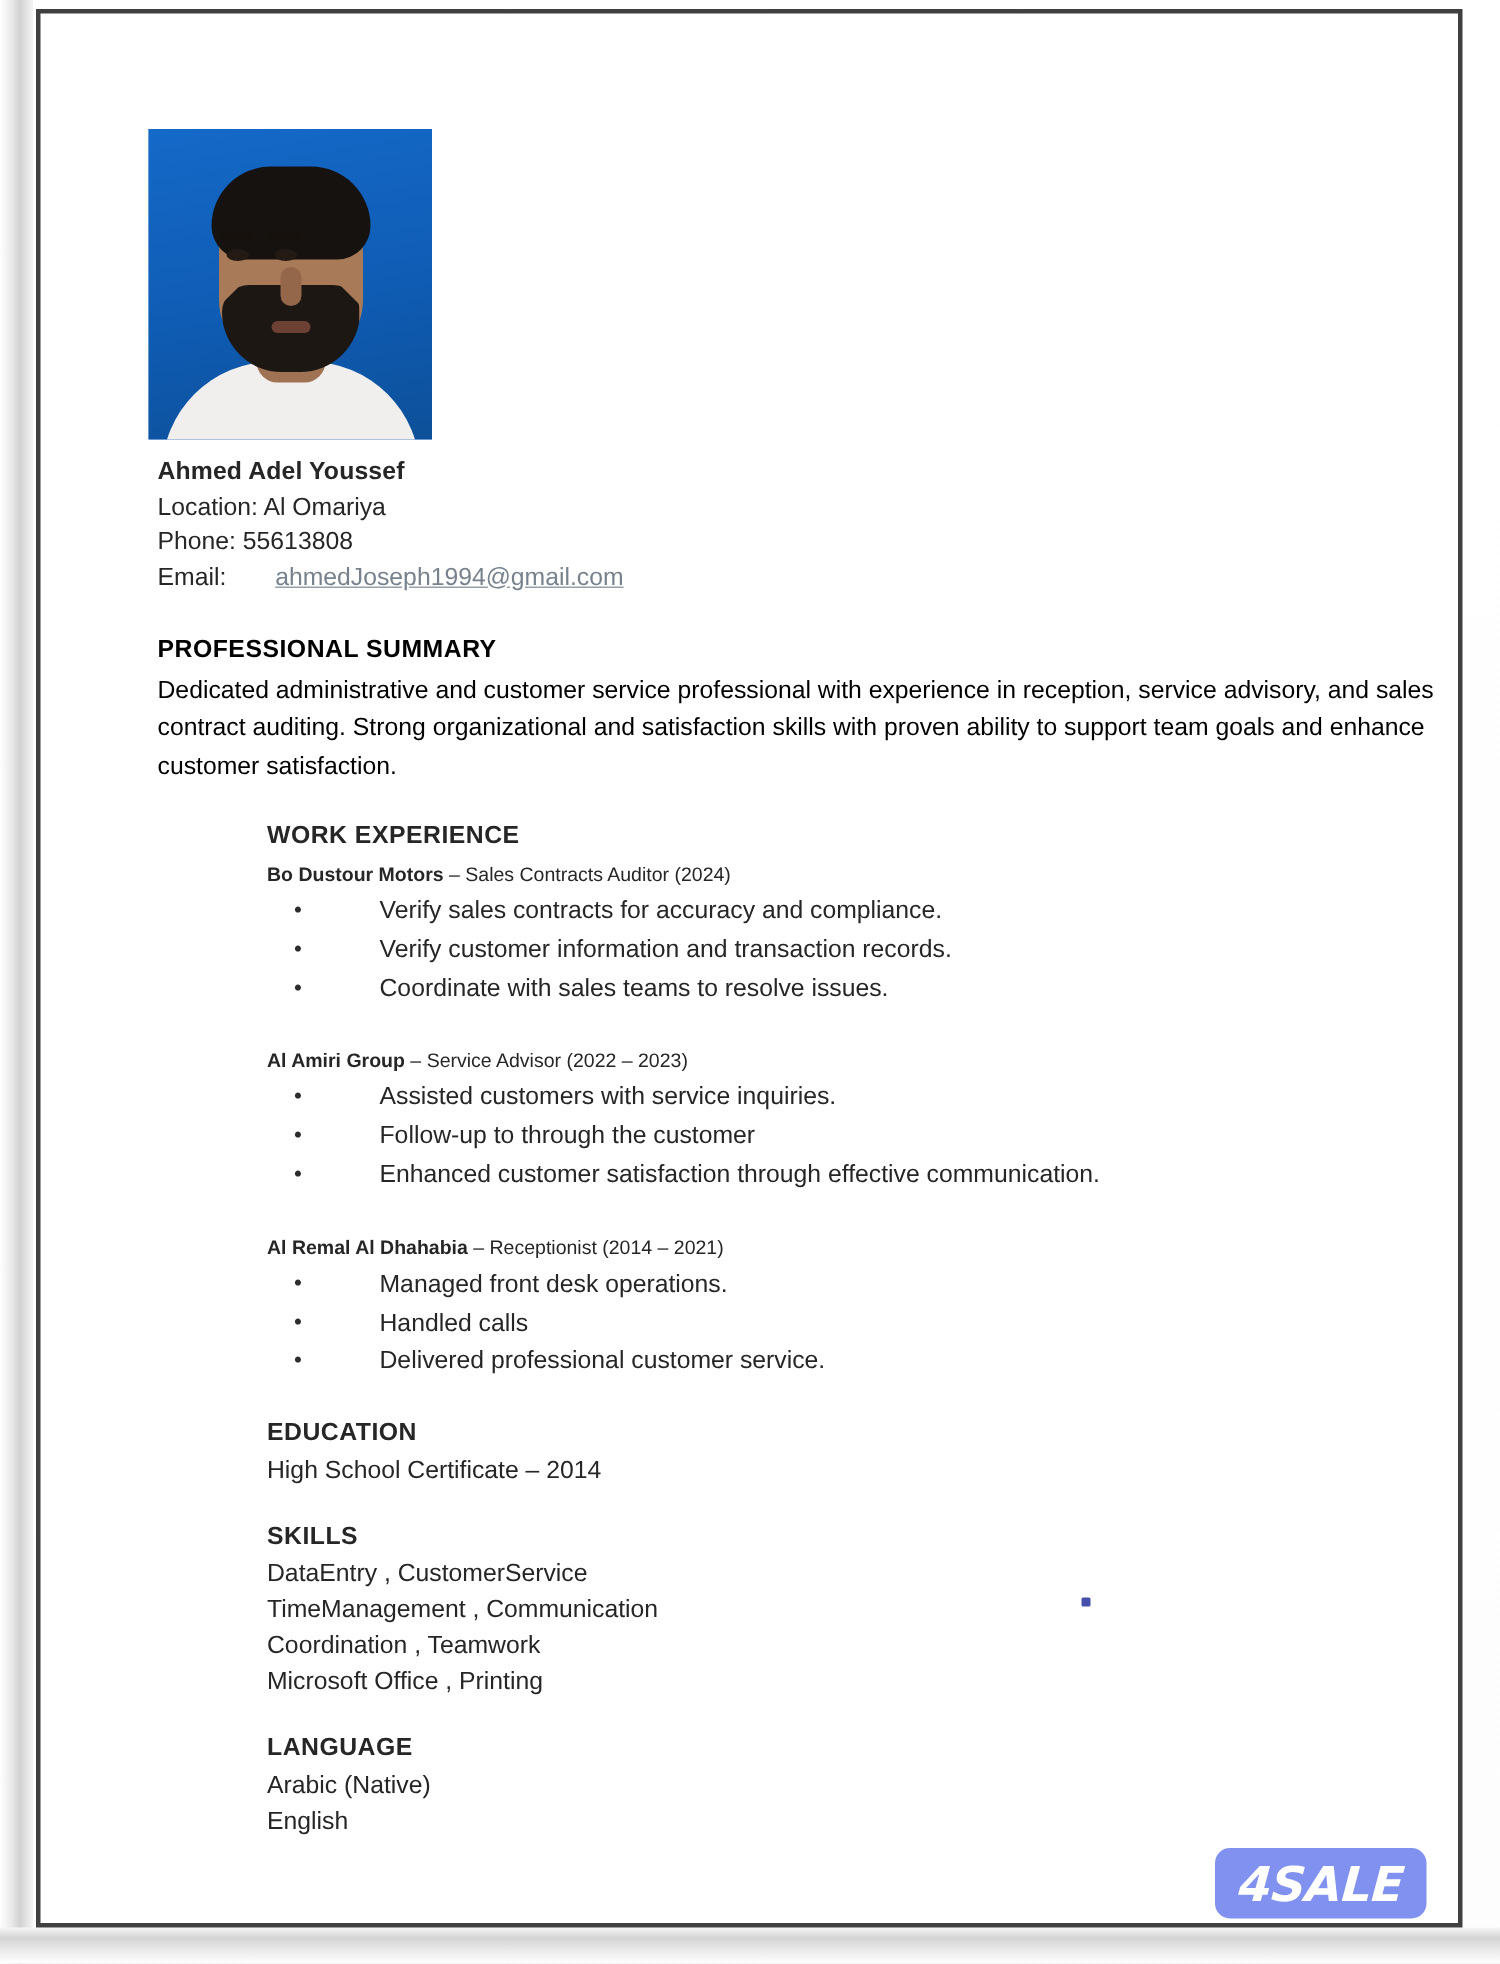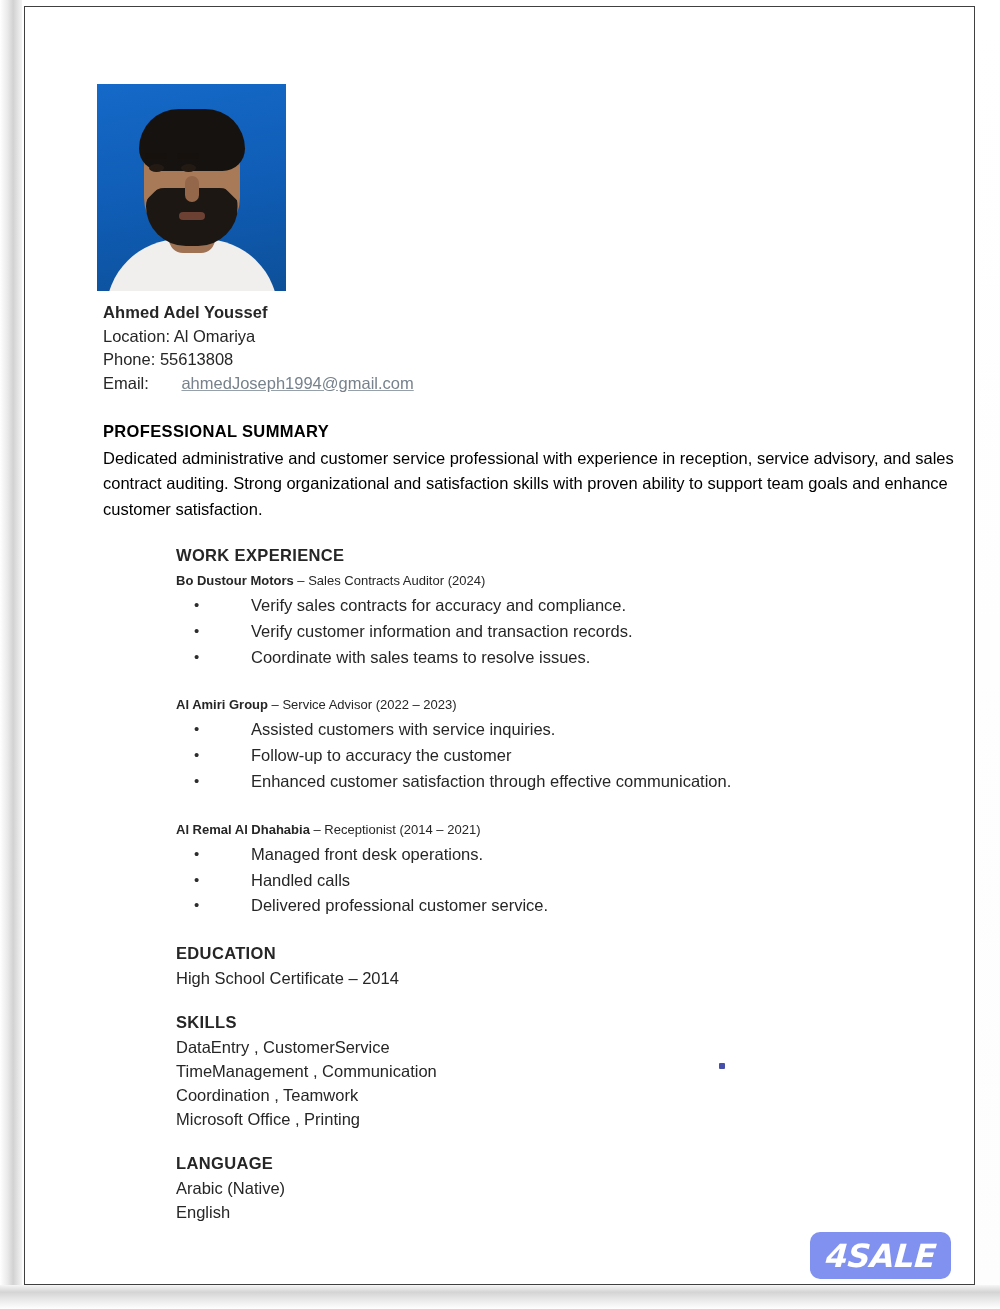--- a/index.html
+++ b/index.html
@@ -32,21 +32,21 @@
     width: 1000px; height: 24px;
     background: linear-gradient(0deg, #ffffff 0%, #e8e8e8 40%, #d4d4d4 70%, #f6f6f6 100%);
   }
   .page {
     position: absolute;
     left: 24px;
     top: 6px;
     width: 951px;
     height: 1279px;
     background: #ffffff;
-    border: 1px solid #404040;
+    border: 3px solid #404040;
     box-sizing: border-box;
     overflow: hidden;
   }
 
   
   .photo {
     position: absolute;
     left: 72px;
     top: 77px;
     width: 189px;
@@ -316,21 +316,21 @@
         <li>Coordinate with sales teams to resolve issues.</li>
       </ul>
     </div>
 
     <div class="gap-lg"></div>
 
     <div class="block">
       <div class="job-title"><b>Al Amiri Group</b><span> – </span><span>Service Advisor (2022 – 2023)</span></div>
       <ul class="bullets">
         <li>Assisted customers with service inquiries.</li>
-        <li>Follow-up to accuracy the customer</li>
+        <li>Follow-up to through the customer</li>
         <li>Enhanced customer satisfaction through effective communication.</li>
       </ul>
     </div>
 
     <div class="gap-lg"></div>
 
     <div class="block">
       <div class="job-title"><b>Al Remal Al Dhahabia</b><span> – </span><span>Receptionist (2014 – 2021)</span></div>
       <ul class="bullets">
         <li>Managed front desk operations.</li>

